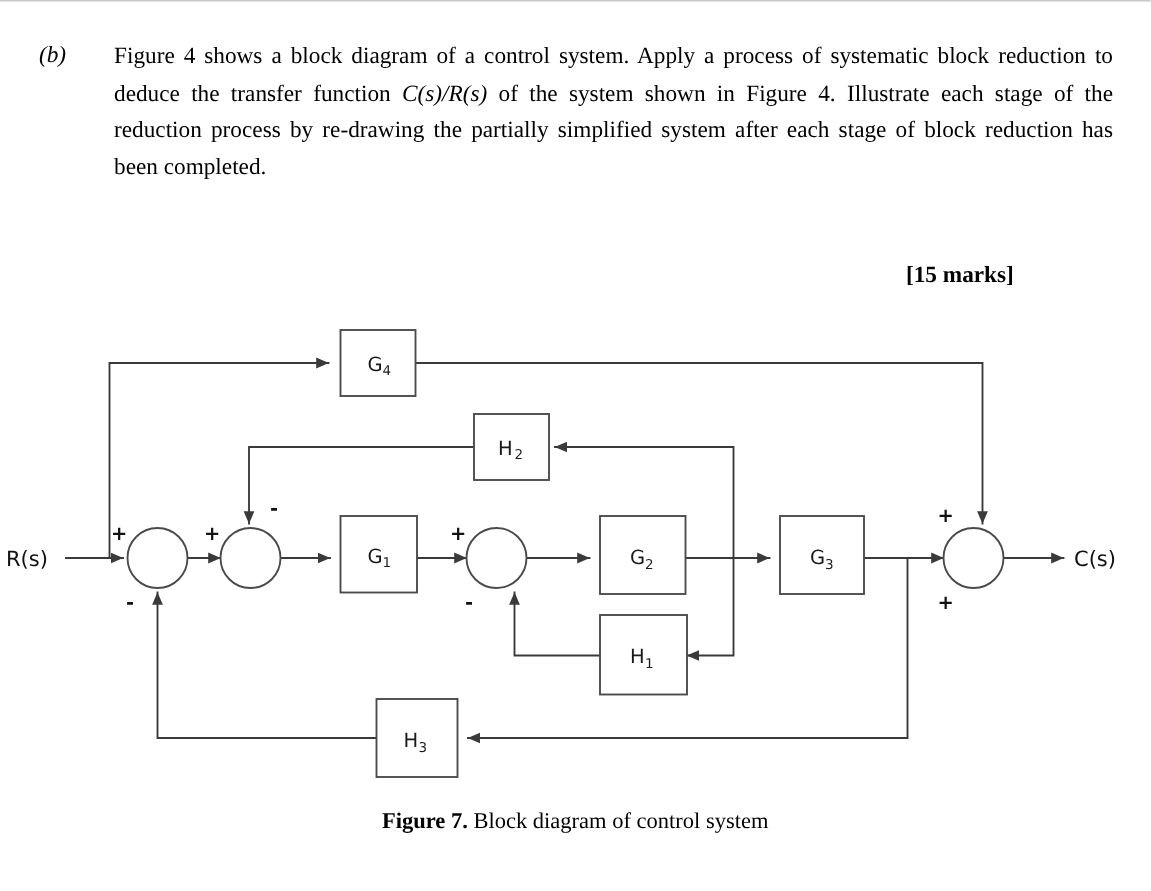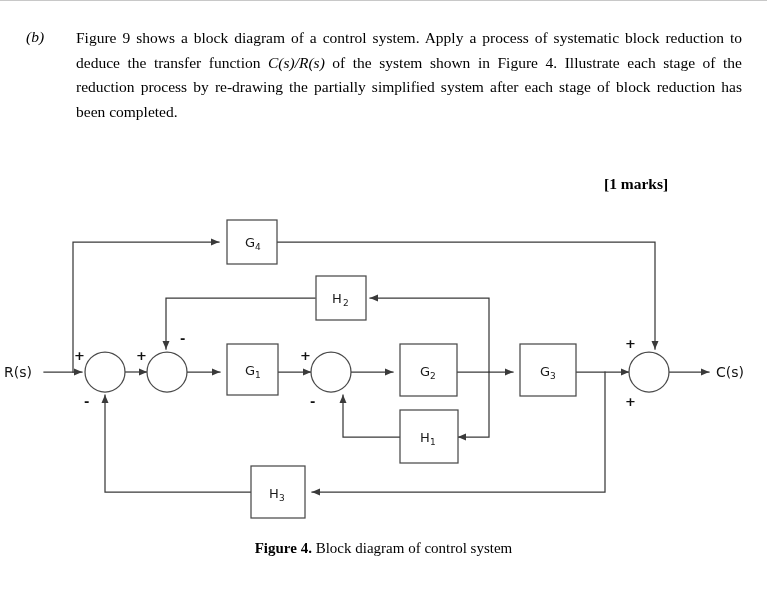--- a/index.html
+++ b/index.html
@@ -107,24 +107,24 @@
 </style>
 </head>
 <body>
 
 <div id="page">
 
   <div class="top-rule"></div>
 
   <div class="question-block">
     <div class="q-label">(b)</div>
-    <div class="q-body"><span>Figure 9 shows a block diagram of a control system. Apply a process of systematic block reduction to deduce the transfer function </span><i>C(s)/R(s)</i><span> of the system shown in Figure 4. Illustrate each stage of the reduction process by re-drawing the partially simplified system after each stage of block reduction has been completed.</span></div>
+    <div class="q-body"><span>Figure 4 shows a block diagram of a control system. Apply a process of systematic block reduction to deduce the transfer function </span><i>C(s)/R(s)</i><span> of the system shown in Figure 4. Illustrate each stage of the reduction process by re-drawing the partially simplified system after each stage of block reduction has been completed.</span></div>
   </div>
 
-  <div class="marks">[1 marks]</div>
+  <div class="marks">[15 marks]</div>
 
   <div id="diagram">
     <svg width="767" height="320" viewBox="0 0 767 320" xmlns="http://www.w3.org/2000/svg">
       <defs>
         <marker id="ah" markerWidth="9" markerHeight="8" refX="8.2" refY="4" orient="auto" markerUnits="userSpaceOnUse">
           <path d="M0,0.4 L8.4,4 L0,7.6 z" fill="#3a3a3a"></path>
         </marker>
       </defs>
 
       <g stroke="#3a3a3a" stroke-width="1.25" fill="none" stroke-linecap="square">
@@ -222,15 +222,15 @@
         <circle cx="649" cy="162" r="20" fill="#ffffff" stroke="#4a4a4a" stroke-width="1.25"></circle>
         <text class="sign" x="625" y="138">+</text>
         <text class="sign" x="625" y="196">+</text>
       </g>
 
       <text class="io-label" x="4" y="167">R(s)</text>
       <text class="io-label" x="716" y="167">C(s)</text>
     </svg>
   </div>
 
-  <div class="caption"><b>Figure 4.</b><span> Block diagram of control system</span></div>
+  <div class="caption"><b>Figure 7.</b><span> Block diagram of control system</span></div>
 
 </div>
 
 </body></html>

